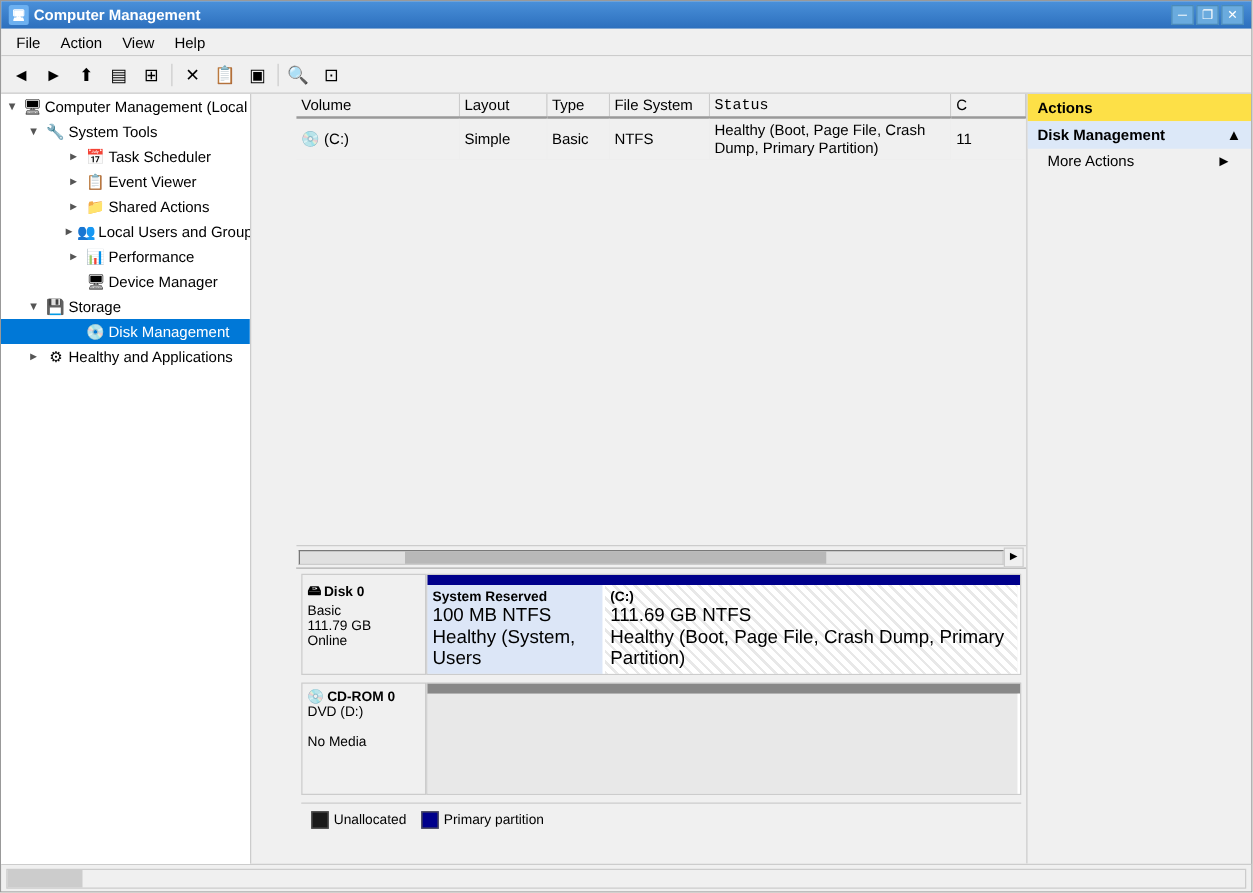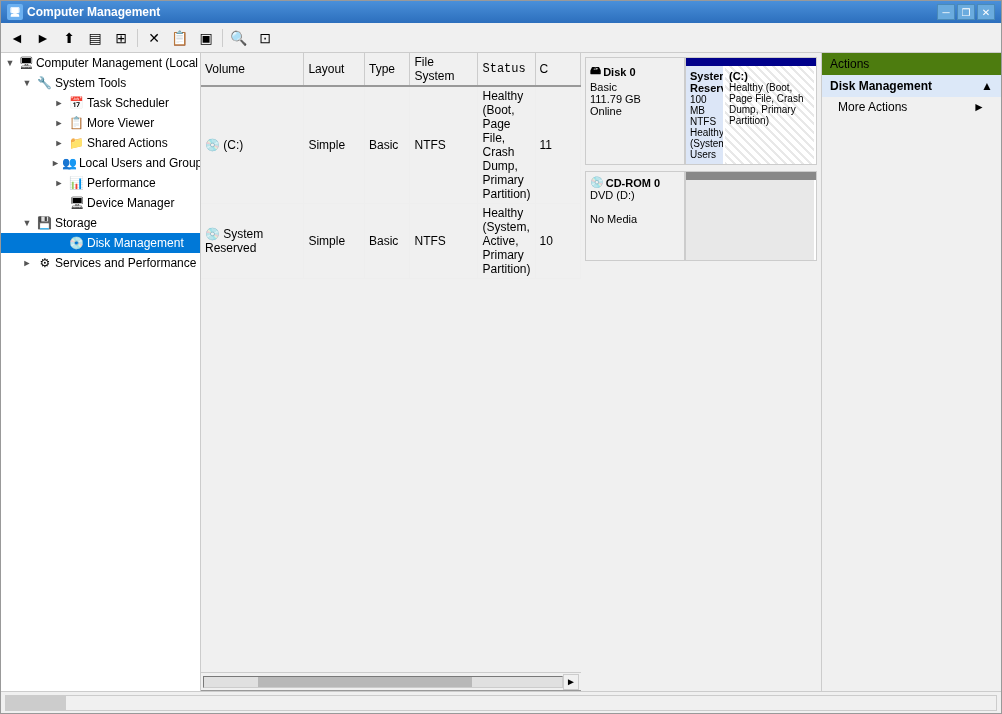--- a/index.html
+++ b/index.html
@@ -28,21 +28,21 @@
     
     .tree-panel { width: 200px; background: white; border-right: 1px solid #ccc; overflow-y: auto; overflow-x: auto; min-width: 200px; }
     .tree-item { white-space: nowrap; cursor: pointer; padding: 1px 0; }
     .tree-item.selected { background: #0078d7; color: white; }
     .tree-item-inner { display: flex; align-items: center; gap: 2px; padding: 1px 2px; }
     .tree-expander { width: 16px; height: 16px; display: flex; align-items: center; justify-content: center; font-size: 9px; color: #555; }
     .tree-icon { width: 16px; height: 16px; display: flex; align-items: center; justify-content: center; font-size: 12px; }
     .tree-label { font-size: 12px; }
 
     
-    .content-area { flex: 1; display: flex; flex-direction: row; overflow: hidden; }
+    .content-area { flex: 1; display: flex; flex-direction: column; overflow: hidden; padding-left: 36px; }
 
     
     .disk-table-area { flex: 0 0 380px; display: flex; flex-direction: column; border-bottom: 1px solid #999; overflow: hidden; }
     .disk-table { width: 100%; border-collapse: collapse; }
     .disk-table th { background: #f0f0f0; border-right: 1px solid #ccc; border-bottom: 2px solid #999; padding: 2px 4px; text-align: left; font-size: 12px; font-weight: normal; position: sticky; top: 0; }
     .disk-table td { border-right: 1px solid #eee; border-bottom: 1px solid #eee; padding: 2px 4px; font-size: 12px; }
     .table-scroll { overflow-x: auto; overflow-y: auto; flex: 1; }
 
     
     .h-scroll-area { height: 18px; background: #f0f0f0; border-top: 1px solid #ccc; display: flex; align-items: center; padding: 2px; }
@@ -52,37 +52,37 @@
     .disk-row { display: flex; align-items: stretch; margin-bottom: 6px; min-height: 80px; }
     .disk-label-box { width: 100px; background: #f0f0f0; border: 1px solid #ccc; padding: 4px; font-size: 11px; display: flex; flex-direction: column; justify-content: flex-start; margin-right: 0; }
     .disk-label-box .disk-name { font-size: 11px; font-weight: bold; display: flex; align-items: center; gap: 2px; }
     .disk-partitions { flex: 1; border: 1px solid #ccc; display: flex; flex-direction: column; }
     .disk-top-bar { height: 8px; background: #00008b; width: 100%; }
     .disk-parts-row { flex: 1; display: flex; }
     .disk-part { flex: 1; border-right: 2px solid white; padding: 4px; font-size: 11px; position: relative; overflow: hidden; }
     .disk-part.reserved { flex: 0 0 30%; border-right: 2px solid white; }
     .disk-part.c-drive { flex: 1; }
     .disk-part-title { font-weight: bold; font-size: 11px; }
-    .disk-part-sub { font-size: 10px; }
+    .disk-part-sub { font-size: 15px; }
     .disk-part.hatched { background-image: repeating-linear-gradient(
       45deg, #e8e8e8 0px, #e8e8e8 2px, white 2px, white 6px
     ); }
 
     .cdrom-row { display: flex; align-items: stretch; margin-bottom: 6px; min-height: 90px; }
 
     
     .legend-bar { height: 26px; border-top: 1px solid #ccc; background: #f0f0f0; display: flex; align-items: center; padding: 4px 8px; gap: 12px; font-size: 11px; }
     .legend-item { display: flex; align-items: center; gap: 4px; }
     .legend-swatch { width: 14px; height: 14px; border: 1px solid #555; }
     .legend-swatch.black { background: #1a1a1a; }
     .legend-swatch.blue { background: #00008b; }
 
     
     .actions-panel { width: 180px; background: #f0f0f0; border-left: 1px solid #ccc; overflow-y: auto; }
-    .actions-header { background: #4d7c0f; padding: 4px 8px; font-weight: normal; font-size: 12px; display: flex; justify-content: space-between; align-items: center; }
+    .actions-header { background: #fde047; padding: 4px 8px; font-weight: bold; font-size: 12px; display: flex; justify-content: space-between; align-items: center; }
     .actions-section-title { background: #dce8f8; padding: 4px 8px; font-weight: bold; font-size: 12px; cursor: pointer; display: flex; justify-content: space-between; align-items: center; }
     .actions-item { padding: 3px 16px; font-size: 12px; cursor: pointer; display: flex; justify-content: space-between; align-items: center; }
 
     
     .status-bar { height: 22px; background: #f0f0f0; border-top: 1px solid #ccc; display: flex; align-items: center; padding: 0 4px; font-size: 11px; }
     .status-h-scroll { flex: 1; height: 16px; background: #f0f0f0; border: 1px solid #ccc; display: flex; align-items: center; }
 
     .col-vol { width: 130px; }
     .col-layout { width: 70px; }
     .col-type { width: 50px; }
@@ -100,20 +100,26 @@
       <div class="title-icon">🖥</div>
       <span>Computer Management</span>
     </div>
     <div class="title-bar-buttons">
       <button class="title-btn">─</button>
       <button class="title-btn">❐</button>
       <button class="title-btn close">✕</button>
     </div>
   </div>
 
+  <div class="menu-bar">
+    <span class="menu-item">File</span>
+    <span class="menu-item">Action</span>
+    <span class="menu-item">View</span>
+    <span class="menu-item">Help</span>
+  </div>
 
   <div class="toolbar">
     <button class="toolbar-btn">◄</button>
     <button class="toolbar-btn">►</button>
     <button class="toolbar-btn">⬆</button>
     <button class="toolbar-btn">▤</button>
     <button class="toolbar-btn">⊞</button>
     <div class="toolbar-sep"></div>
     <button class="toolbar-btn">✕</button>
     <button class="toolbar-btn">📋</button>
@@ -148,21 +154,21 @@
           <div class="tree-expander">►</div>
           <div class="tree-icon">📅</div>
           <span class="tree-label">Task Scheduler</span>
         </div>
       </div>
 
       <div class="tree-item">
         <div class="tree-item-inner" style="padding-left:50px;">
           <div class="tree-expander">►</div>
           <div class="tree-icon">📋</div>
-          <span class="tree-label">More Viewer</span>
+          <span class="tree-label">Event Viewer</span>
         </div>
       </div>
 
       <div class="tree-item">
         <div class="tree-item-inner" style="padding-left:50px;">
           <div class="tree-expander">►</div>
           <div class="tree-icon">📁</div>
           <span class="tree-label">Shared Actions</span>
         </div>
       </div>
@@ -204,21 +210,21 @@
           <div class="tree-expander"> </div>
           <div class="tree-icon">💿</div>
           <span class="tree-label">Disk Management</span>
         </div>
       </div>
 
       <div class="tree-item">
         <div class="tree-item-inner" style="padding-left:18px;">
           <div class="tree-expander">►</div>
           <div class="tree-icon">⚙</div>
-          <span class="tree-label">Services and Performance</span>
+          <span class="tree-label">Healthy and Applications</span>
         </div>
       </div>
     </div>
 
     <div class="content-area">
 
       <div class="disk-table-area">
         <div class="table-scroll">
           <table class="disk-table">
             <thead>
@@ -236,31 +242,20 @@
                 <td>
                   <span>💿 </span>
                   <span>(C:)</span>
                 </td>
                 <td>Simple</td>
                 <td>Basic</td>
                 <td>NTFS</td>
                 <td>Healthy (Boot, Page File, Crash Dump, Primary Partition)</td>
                 <td>11</td>
               </tr>
-              <tr>
-                <td>
-                  <span>💿 </span>
-                  <span>System Reserved</span>
-                </td>
-                <td>Simple</td>
-                <td>Basic</td>
-                <td>NTFS</td>
-                <td>Healthy (System, Active, Primary Partition)</td>
-                <td>10</td>
-              </tr>
             </tbody>
           </table>
         </div>
 
         <div class="h-scroll-area">
           <div style="flex:1; height:12px; background:#e0e0e0; border:1px inset #ccc; position:relative;">
             <div style="width:60%; height:100%; background:#b8b8b8; position:absolute; left:15%;"></div>
           </div>
           <div style="width:16px; height:16px; background:#f0f0f0; border:1px solid #ccc; display:flex;align-items:center;justify-content:center; cursor:pointer; font-size:10px;">►</div>
         </div>
@@ -281,20 +276,21 @@
           <div class="disk-partitions">
             <div class="disk-top-bar"></div>
             <div class="disk-parts-row">
               <div class="disk-part reserved" style="background:#dce6f7; border-right:2px solid white;">
                 <div class="disk-part-title">System Reserved</div>
                 <div class="disk-part-sub">100 MB NTFS</div>
                 <div class="disk-part-sub">Healthy (System, Users</div>
               </div>
               <div class="disk-part c-drive hatched">
                 <div class="disk-part-title">(C:)</div>
+                <div class="disk-part-sub">111.69 GB NTFS</div>
                 <div class="disk-part-sub">Healthy (Boot, Page File, Crash Dump, Primary Partition)</div>
               </div>
             </div>
           </div>
         </div>
 
         <div class="disk-row cdrom-row">
           <div class="disk-label-box">
             <div class="disk-name">
               <span>💿 </span>
@@ -305,20 +301,30 @@
             <div>No Media</div>
           </div>
           <div class="disk-partitions" style="background:#e8e8e8;">
             <div class="disk-top-bar" style="background:#888;"></div>
             <div class="disk-parts-row">
               <div class="disk-part" style="background:#e8e8e8;"></div>
             </div>
           </div>
         </div>
 
+        <div class="legend-bar">
+          <div class="legend-item">
+            <div class="legend-swatch black"></div>
+            <span>Unallocated</span>
+          </div>
+          <div class="legend-item">
+            <div class="legend-swatch blue"></div>
+            <span>Primary partition</span>
+          </div>
+        </div>
       </div>
 
     </div>
 
     <div class="actions-panel">
       <div class="actions-header">
         <span>Actions</span>
       </div>
       <div class="actions-section-title">
         <span>Disk Management</span>

